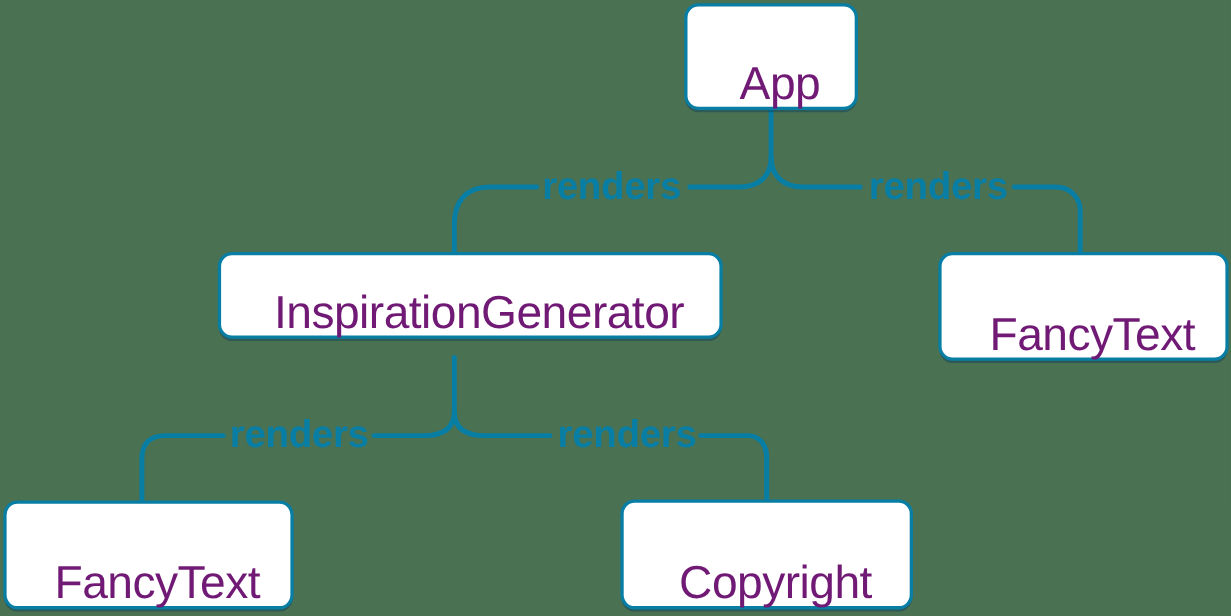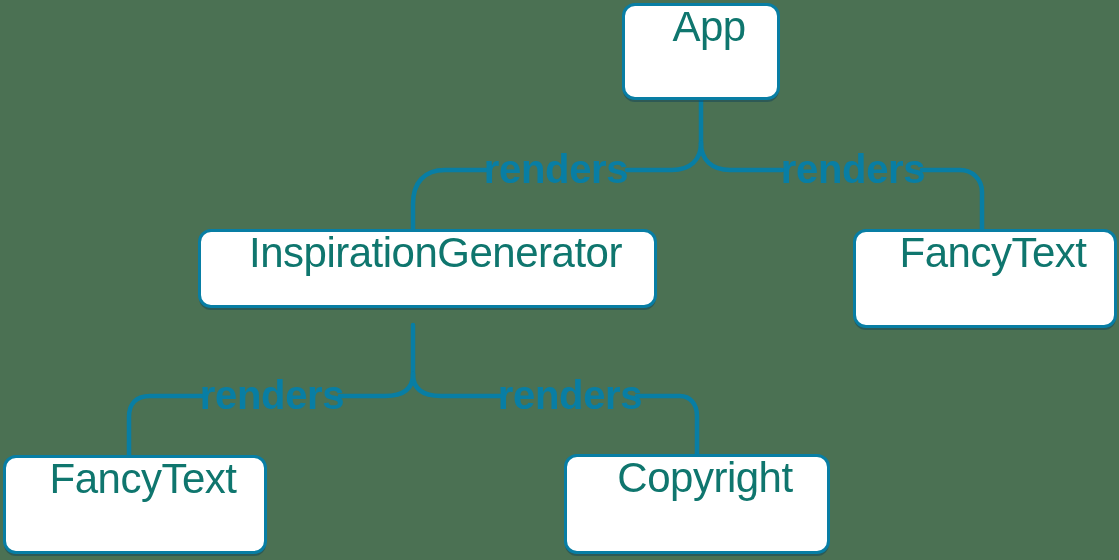--- a/index.html
+++ b/index.html
@@ -22,41 +22,41 @@
     height: 560px;
     z-index: 1;
   }
   .node {
     position: absolute;
     box-sizing: border-box;
     background: #ffffff;
     border: 3.5px solid #087ea4;
     border-radius: 13px;
     display: flex;
-    align-items: flex-start;
+    align-items: flex-end;
     justify-content: center;
-    color: #0f766e;
+    color: #701a75;
     font-size: 42px;
     line-height: 1;
     letter-spacing: -0.5px;
     z-index: 2;
     box-shadow: 0 3px 0 -1px rgba(10, 62, 88, 0.45);
     white-space: nowrap;
     padding-left: 16px;
   }
   .node-app                   { left: 622px; top: 3px;   width: 158px; height: 97px; }
   .node-inspiration-generator { left: 198px; top: 229px; width: 459px; height: 79px; }
   .node-fancy-text-right      { left: 853px; top: 229px; width: 264px; height: 99px; }
   .node-fancy-text-left       { left: 3px;   top: 455px; width: 264px; height: 99px; }
   .node-copyright             { left: 564px; top: 454px; width: 266px; height: 100px; }
   .edge-label {
     position: absolute;
     transform: translate(-50%, -50%);
     color: #087ea4;
-    font-size: 40px;
+    font-size: 35px;
     font-weight: 700;
     letter-spacing: -0.3px;
     line-height: 1;
     z-index: 2;
     white-space: nowrap;
   }
   .edge-label-1 { left: 556px; top: 169px; }
   .edge-label-2 { left: 853px; top: 169px; }
   .edge-label-3 { left: 272px; top: 395px; }
   .edge-label-4 { left: 570px; top: 395px; }

